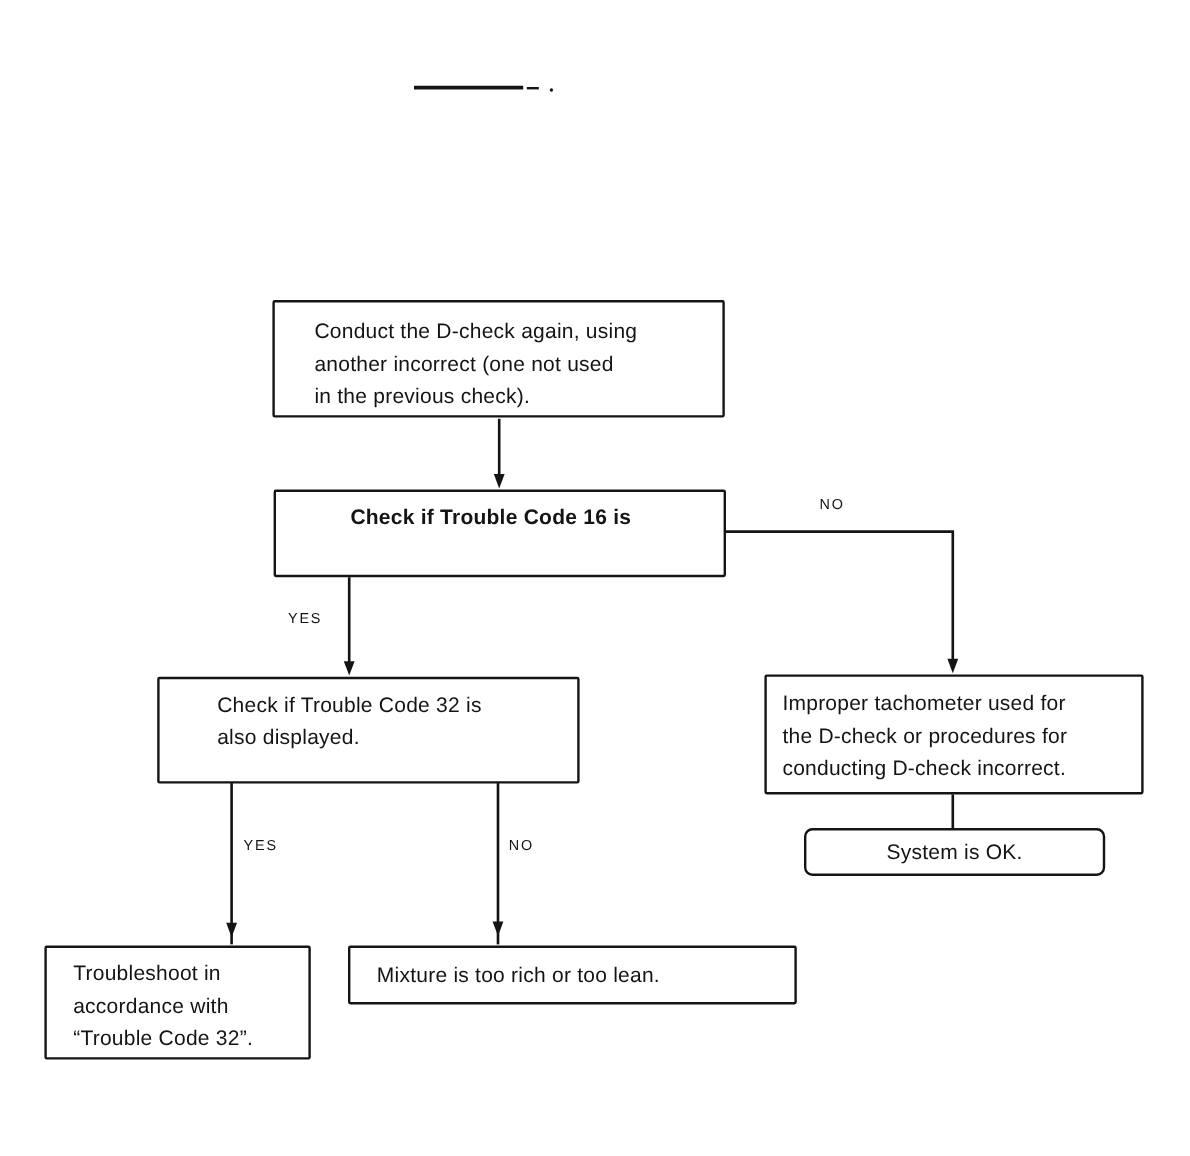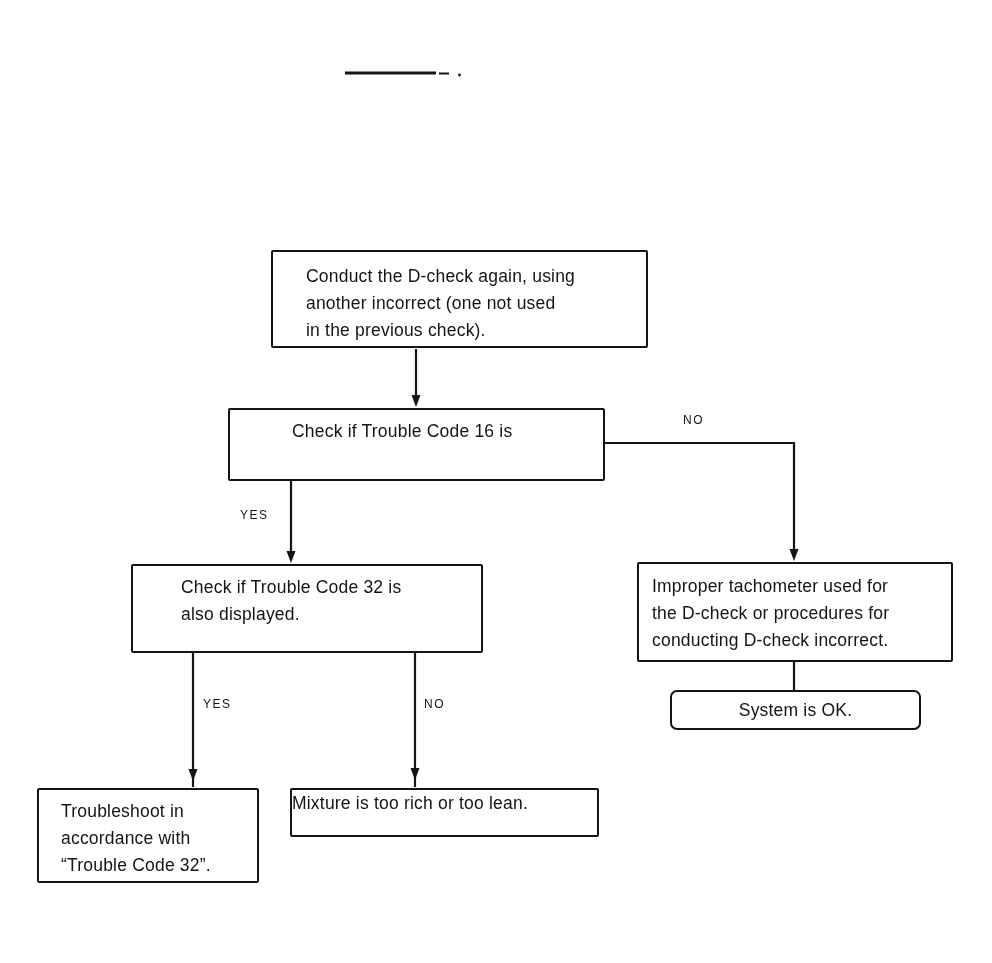--- a/index.html
+++ b/index.html
@@ -22,29 +22,29 @@
   .node {
     position: absolute;
     border: 2.5px solid var(--ink);
     background: var(--paper);
     font-size: 17.5px;
     line-height: 27px;
     letter-spacing: 0.2px;
     border-radius: 2px;
   }
   .node .tl { white-space: nowrap; }
-  .n-conduct      { left: 227px; top: 250px; width: 377px; height: 98px;  padding: 11px 8px 0 33px; margin-left: 44px; }
-  .n-code16       { left: 228px; top: 408px; width: 377px; height: 73px;  padding: 8px 8px 0 62px; }
+  .n-conduct      { left: 227px; top: 250px; width: 377px; height: 98px;  padding: 11px 8px 0 33px; }
+  .n-code16       { left: 228px; top: 408px; width: 377px; height: 73px;  padding: 8px 8px 0 62px; font-weight: bold; }
   .n-code32       { left: 131px; top: 564px; width: 352px; height: 89px;  padding: 8px 8px 0 48px; }
   .n-improper     { left: 637px; top: 562px; width: 316px; height: 100px; padding: 9px 4px 0 13px; }
   .n-sysok        { left: 670px; top: 690px; width: 251px; height: 40px;
                     display: flex; align-items: center; justify-content: center; border-radius: 7px; }
   .n-troubleshoot { left: 37px;  top: 788px; width: 222px; height: 95px;  padding: 8px 4px 0 22px; }
-  .n-mixture      { left: 290px; top: 788px; width: 309px; height: 49px;
-                    display: flex; align-items: flex-start; }
+  .n-mixture      { left: 290px; top: 788px; width: 374px; height: 49px;
+                    display: flex; align-items: center; padding-left: 22px; }
   .branch-label {
     position: absolute;
     font-size: 12px;
     font-weight: normal;
     letter-spacing: 1.5px;
   }
   .lbl-no16  { left: 683px; top: 413px; }
   .lbl-yes16 { left: 240px; top: 508px; }
   .lbl-yes32 { left: 203px; top: 697px; }
   .lbl-no32  { left: 424px; top: 697px; }

